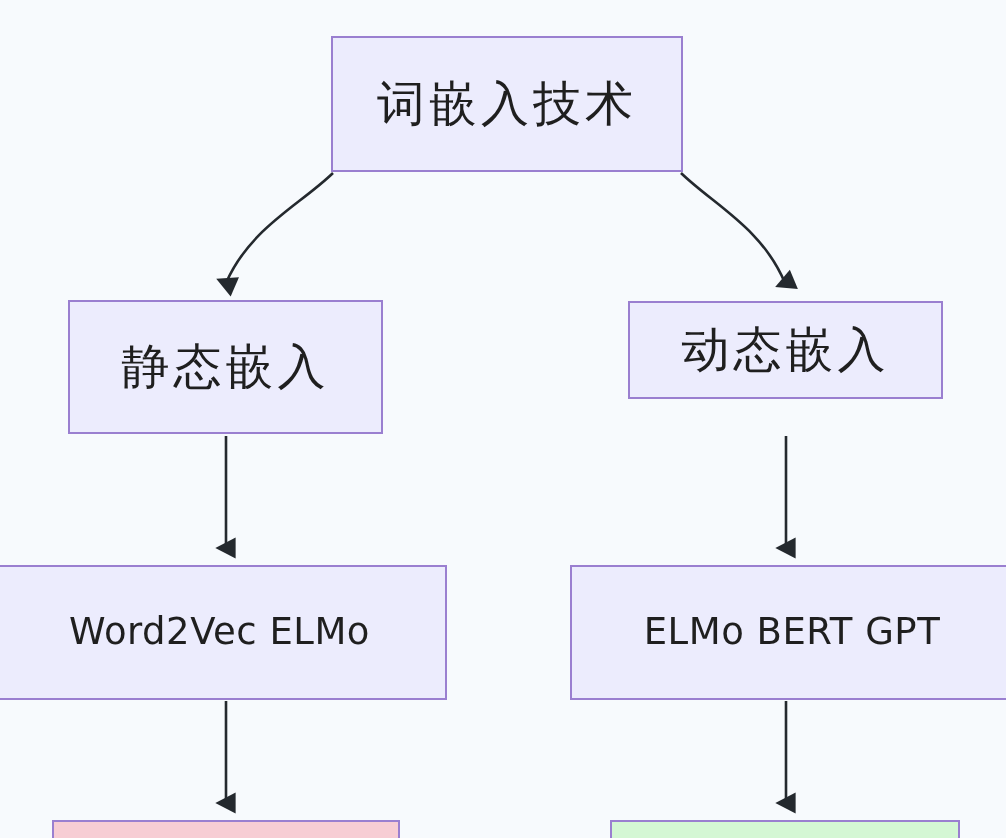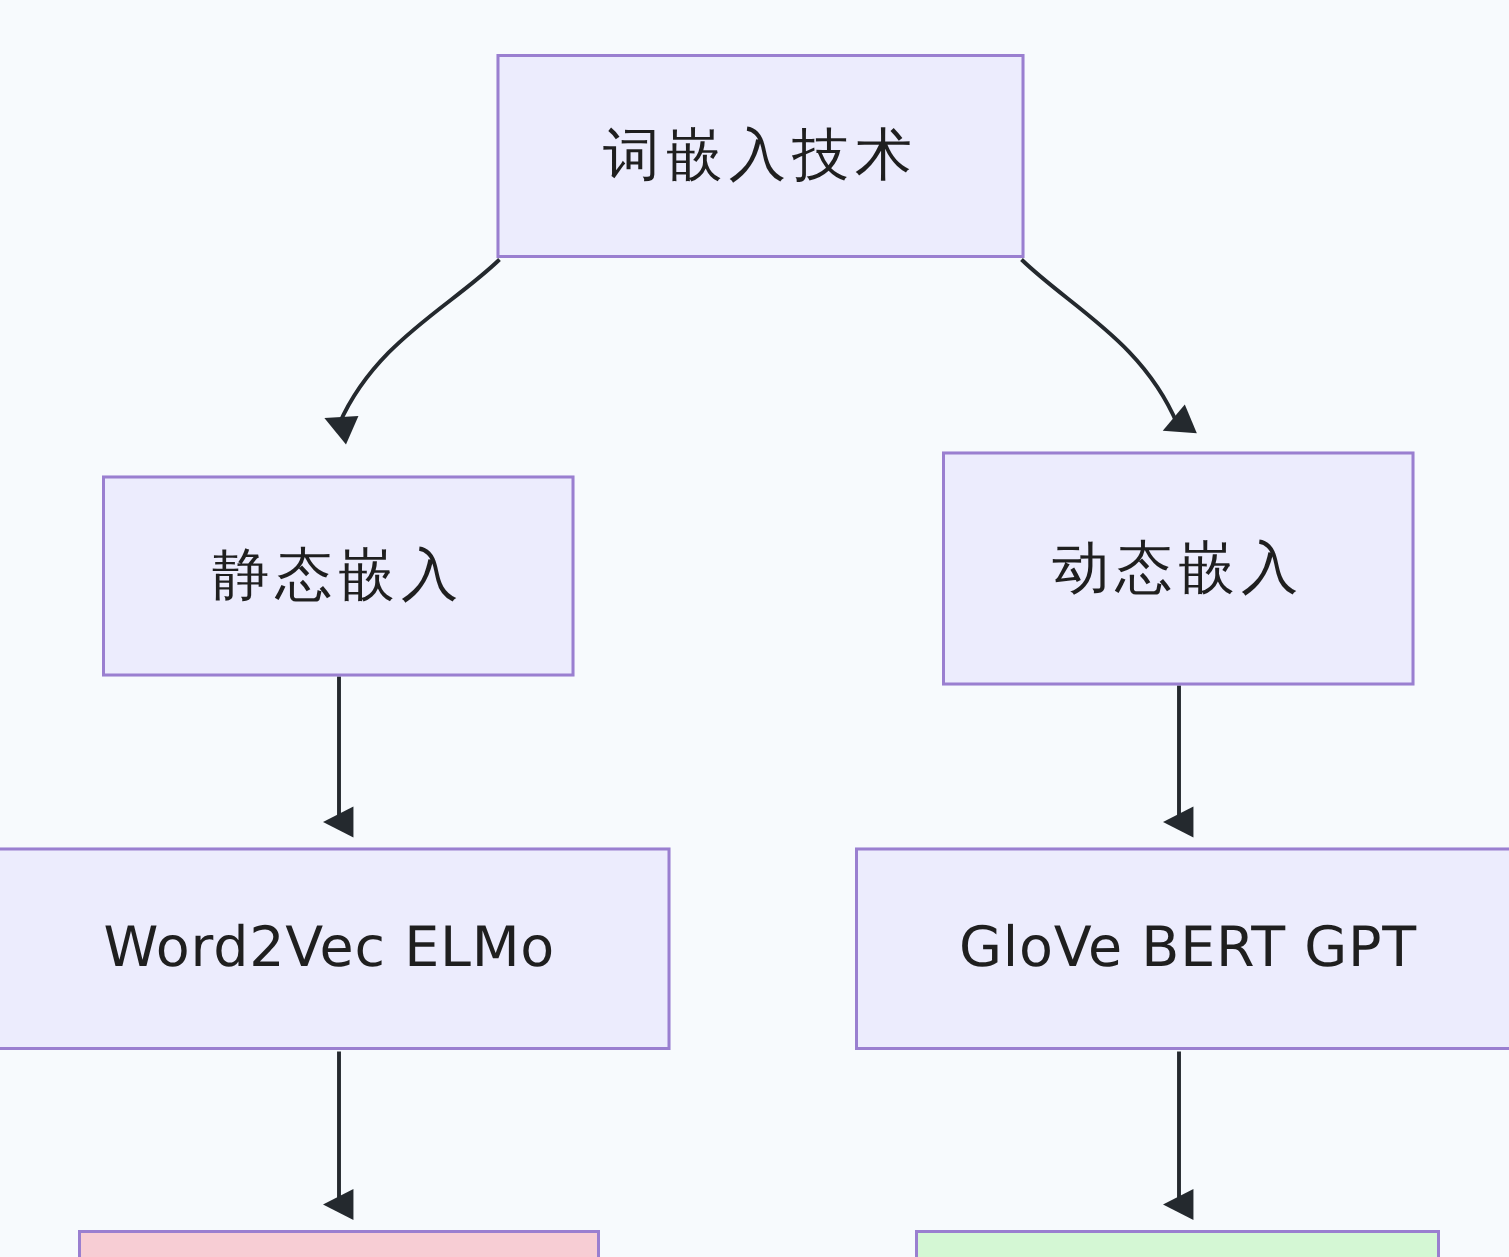--- a/index.html
+++ b/index.html
@@ -36,21 +36,21 @@
     align-items: center;
     justify-content: center;
     text-align: center;
     color: #1f1f1f;
     font-size: 37px;
     line-height: 1.2;
     letter-spacing: 0.5px;
     z-index: 2;
   }
   .node.cjk {
-    font-size: 38px;
+    font-size: 48px;
     letter-spacing: 4px;
   }
   .node.fill-pink { background: #f7cdd4; }
   .node.fill-green { background: #d4f7d4; }
 </style>
 </head>
 <body>
 
 <div id="diagram">
 
@@ -71,34 +71,34 @@
 
     <path d="M226,701 L226,803" fill="none" stroke="#24292e" stroke-width="2.6" marker-end="url(#arrowhead)"></path>
 
     <path d="M786,701 L786,803" fill="none" stroke="#24292e" stroke-width="2.6" marker-end="url(#arrowhead)"></path>
   </svg>
 
   <div class="node cjk" style="left:331px; top:36px; width:352px; height:136px;">
     <span>词嵌入技术</span>
   </div>
 
-  <div class="node cjk" style="left:68px; top:317px; width:315px; height:134px;">
+  <div class="node cjk" style="left:68px; top:300px; width:315px; height:134px;">
     <span>静态嵌入</span>
   </div>
 
-  <div class="node cjk" style="left:628px; top:301px; width:315px; height:156px;">
+  <div class="node cjk" style="left:628px; top:301px; width:315px; height:98px;">
     <span>动态嵌入</span>
   </div>
 
   <div class="node" style="left:-8px; top:565px; width:455px; height:135px;">
     <span>Word2Vec ELMo</span>
   </div>
 
   <div class="node" style="left:570px; top:565px; width:444px; height:135px;">
-    <span>GloVe BERT GPT</span>
+    <span>ELMo BERT GPT</span>
   </div>
 
   <div class="node fill-pink" style="left:52px; top:820px; width:348px; height:100px;">
     <span></span>
   </div>
 
   <div class="node fill-green" style="left:610px; top:820px; width:350px; height:100px;">
     <span></span>
   </div>
 

